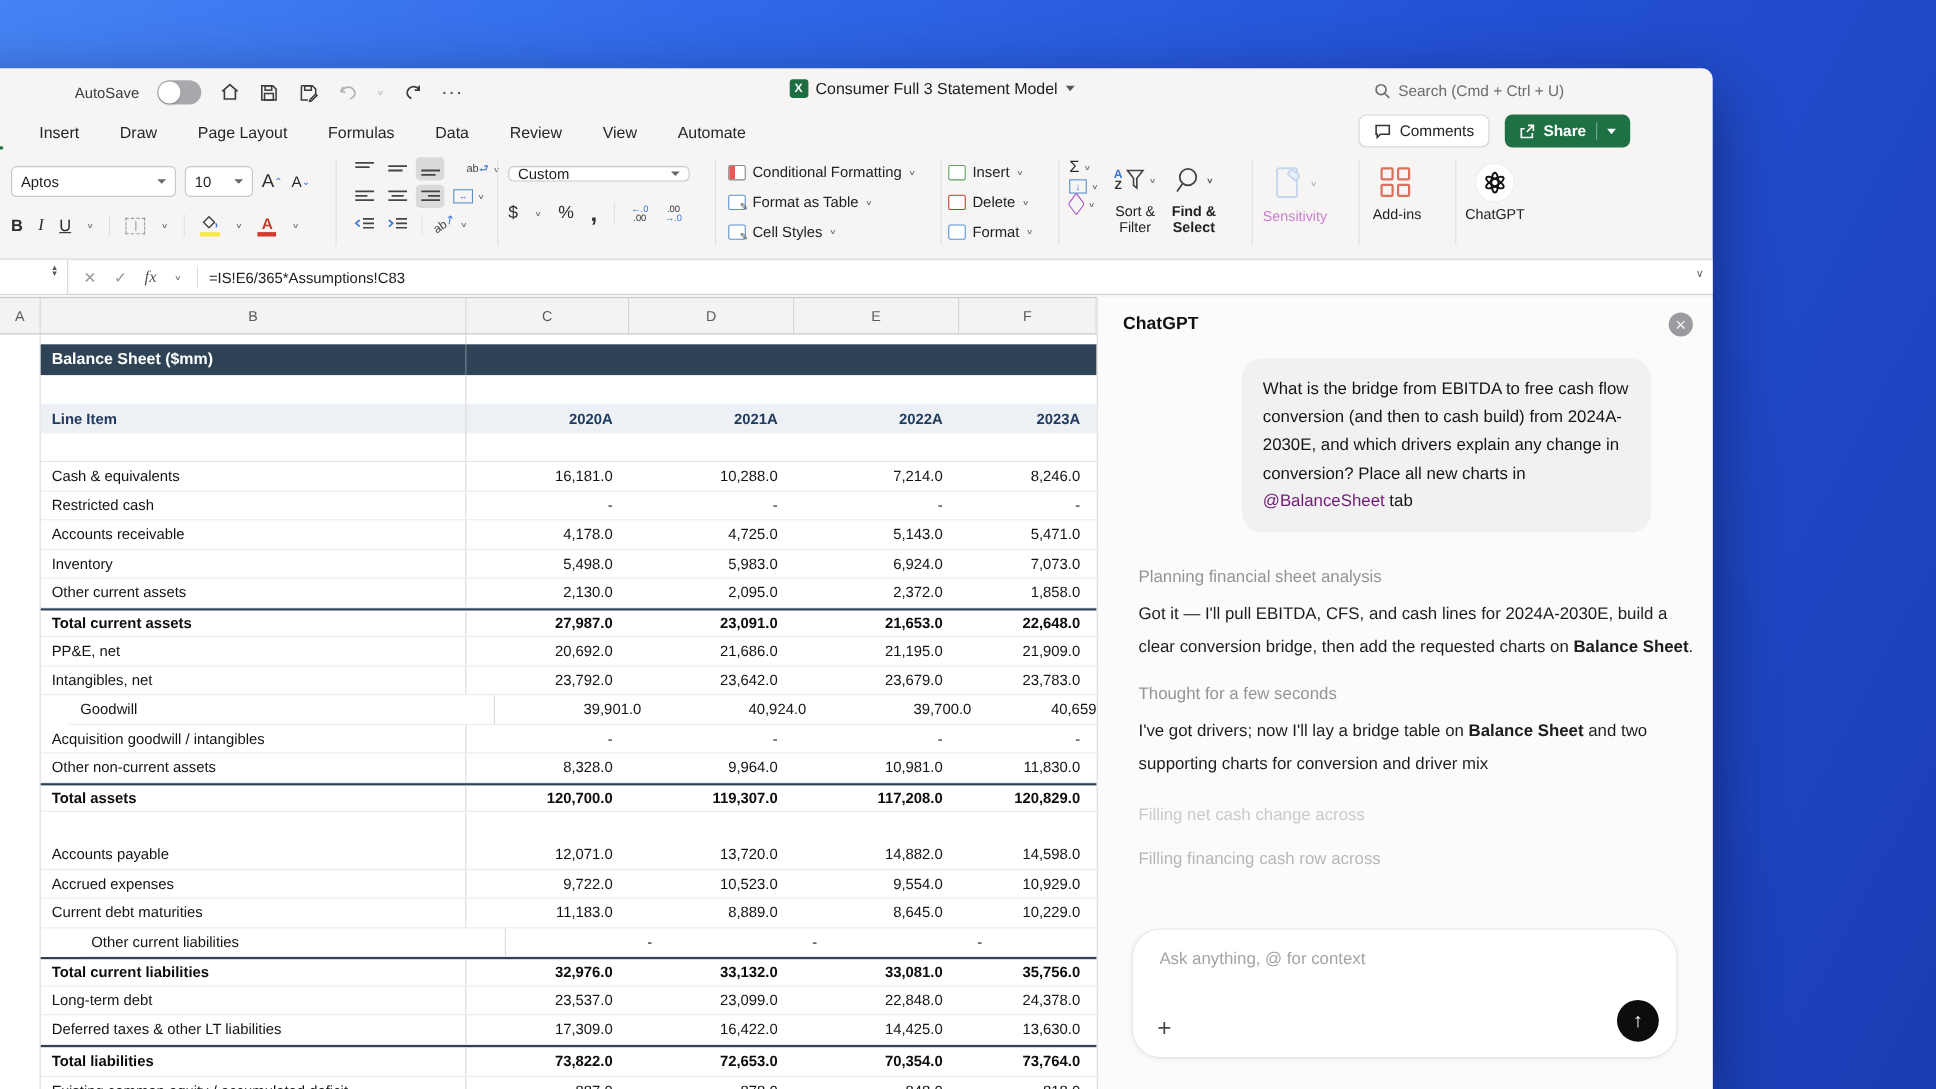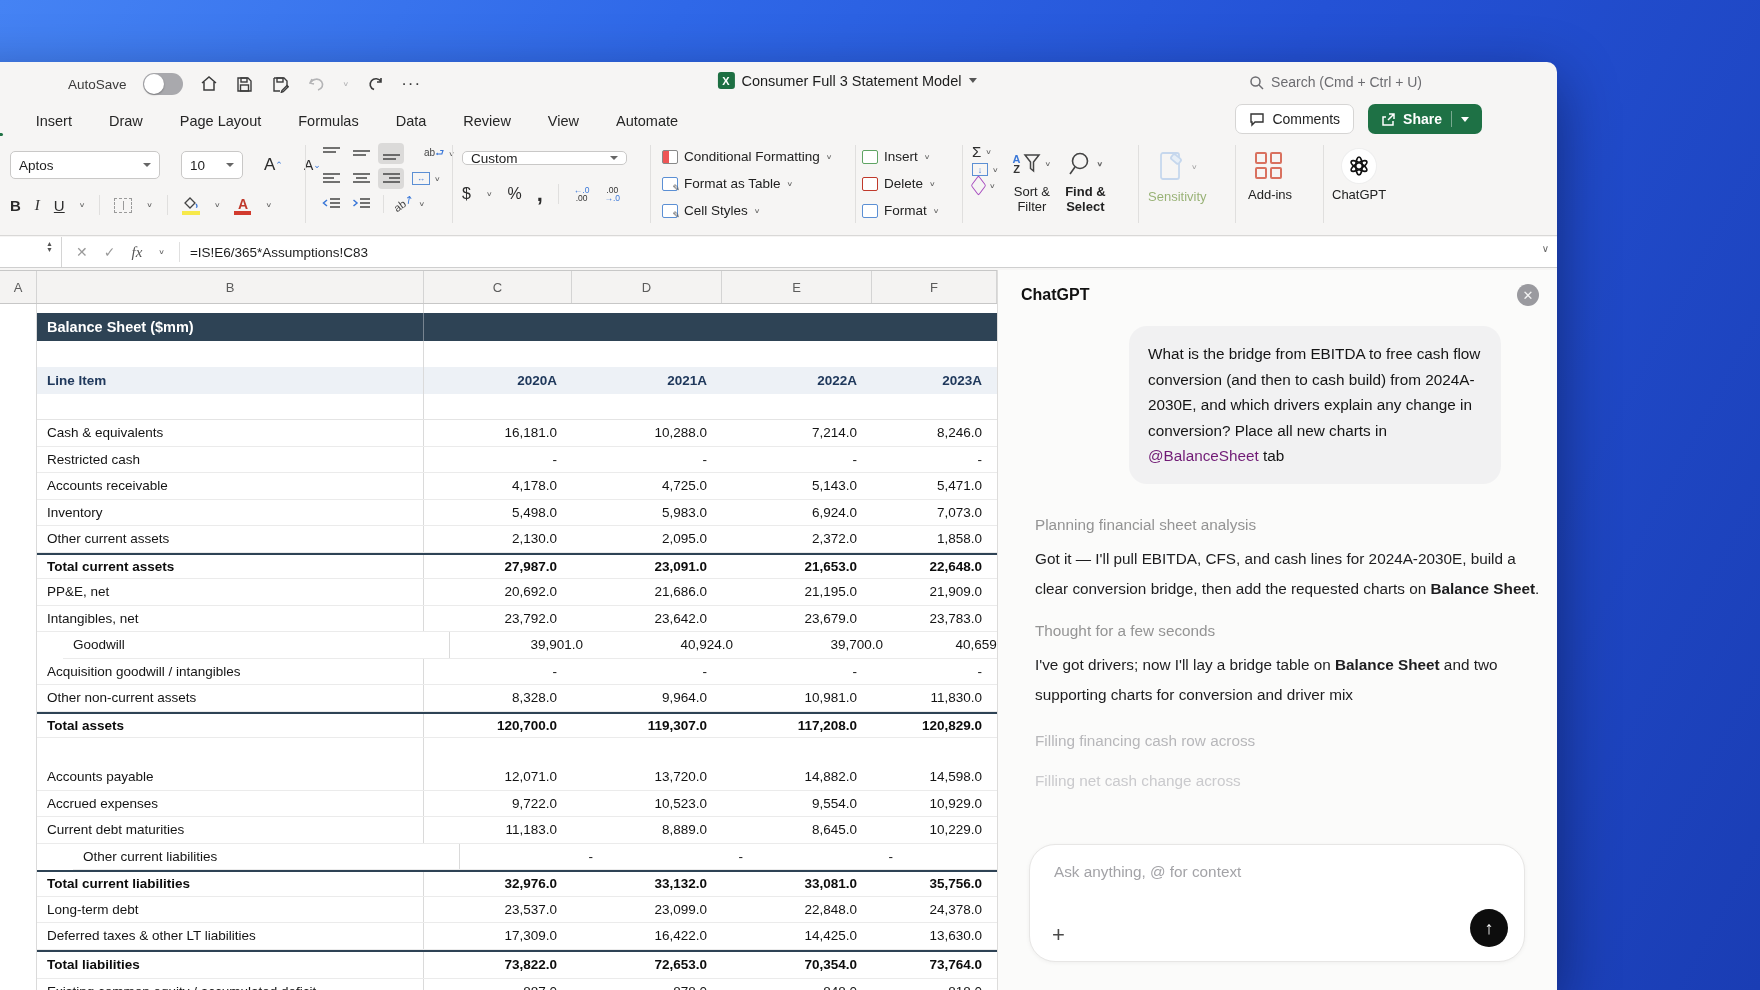--- a/index.html
+++ b/index.html
@@ -194,21 +194,21 @@
         <span>Share</span>
         <span class="share-div"></span>
         <span class="chev chev-w"></span>
       </span>
     </div>
   </div>
 
   <div class="ribbon">
 
     <div class="rg" style="left:70px; top:16px;">
-      <div style="display:flex; gap:21px;">
+      <div style="display:flex; gap:8px;">
         <div class="sel" style="width:150px; height:28px;">
           <span>Aptos</span>
             <span class="tri"></span>
         </div>
         <div class="sel" style="width:62px; height:28px;">
           <span>10</span>
             <span class="tri"></span>
         </div>
         <span class="fbtn" style="font-size:17px;">
             <span>A</span>
@@ -439,21 +439,21 @@
     <div class="sep" style="left:1198px;"></div>
 
     <div class="rg" style="left:1208px; top:10px; text-align:center; opacity:.55;">
       <div style="height:44px; display:flex; align-items:center; justify-content:center; gap:4px;">
         <svg width="30" height="34" viewBox="0 0 30 34" fill="none" stroke="#9fc0e8" stroke-width="1.8">
             <rect x="4" y="3" width="18" height="26" rx="2"></rect>
             <rect x="14" y="6" width="10" height="6" rx="2" transform="rotate(40 19 9)" fill="#dcebfb"></rect>
           </svg>
         <span class="mini-chev">∨</span>
       </div>
-      <div class="glabel" style="color:#4d7c0f;">Sensitivity</div>
+      <div class="glabel" style="color:#a21caf;">Sensitivity</div>
     </div>
     <div class="sep" style="left:1295px;"></div>
 
     <div class="rg" style="left:1308px; top:12px; text-align:center;">
       <div style="display:flex; justify-content:center; height:40px; align-items:center;">
         <span class="addins-ic">
             <span></span>
             <span></span>
             <span></span>
             <span></span>
@@ -762,22 +762,22 @@
 
   <div class="panel">
     <div class="p-title">ChatGPT</div>
     <div class="p-close">✕</div>
     <div class="bubble" id="bubble"><span>What is the bridge from EBITDA to free cash flow conversion (and then to cash build) from 2024A-2030E, and which drivers explain any change in conversion? Place all new charts in </span><span class="lnk">@BalanceSheet</span><span> tab</span></div>
     <div class="thread" id="thread">
         <div class="st-head">Planning financial sheet analysis</div>
         <div class="para"><span>Got it — I'll pull EBITDA, CFS, and cash lines for 2024A-2030E, build a clear conversion bridge, then add the requested charts on </span><b>Balance Sheet</b><span>.</span></div>
         <div class="st-head">Thought for a few seconds</div>
         <div class="para"><span>I've got drivers; now I'll lay a bridge table on </span><b>Balance Sheet</b><span> and two supporting charts for conversion and driver mix</span></div>
+        <div class="stat status3">Filling net cash change across</div>
         <div class="stat status2">Filling financing cash row across</div>
-        <div class="stat status3">Filling net cash change across</div>
       </div>
     <div class="inputcard">
       <div class="ph">Ask anything, @ for context</div>
       <div class="plus">+</div>
       <div class="send">↑</div>
     </div>
   </div>
 
 </div>
 

